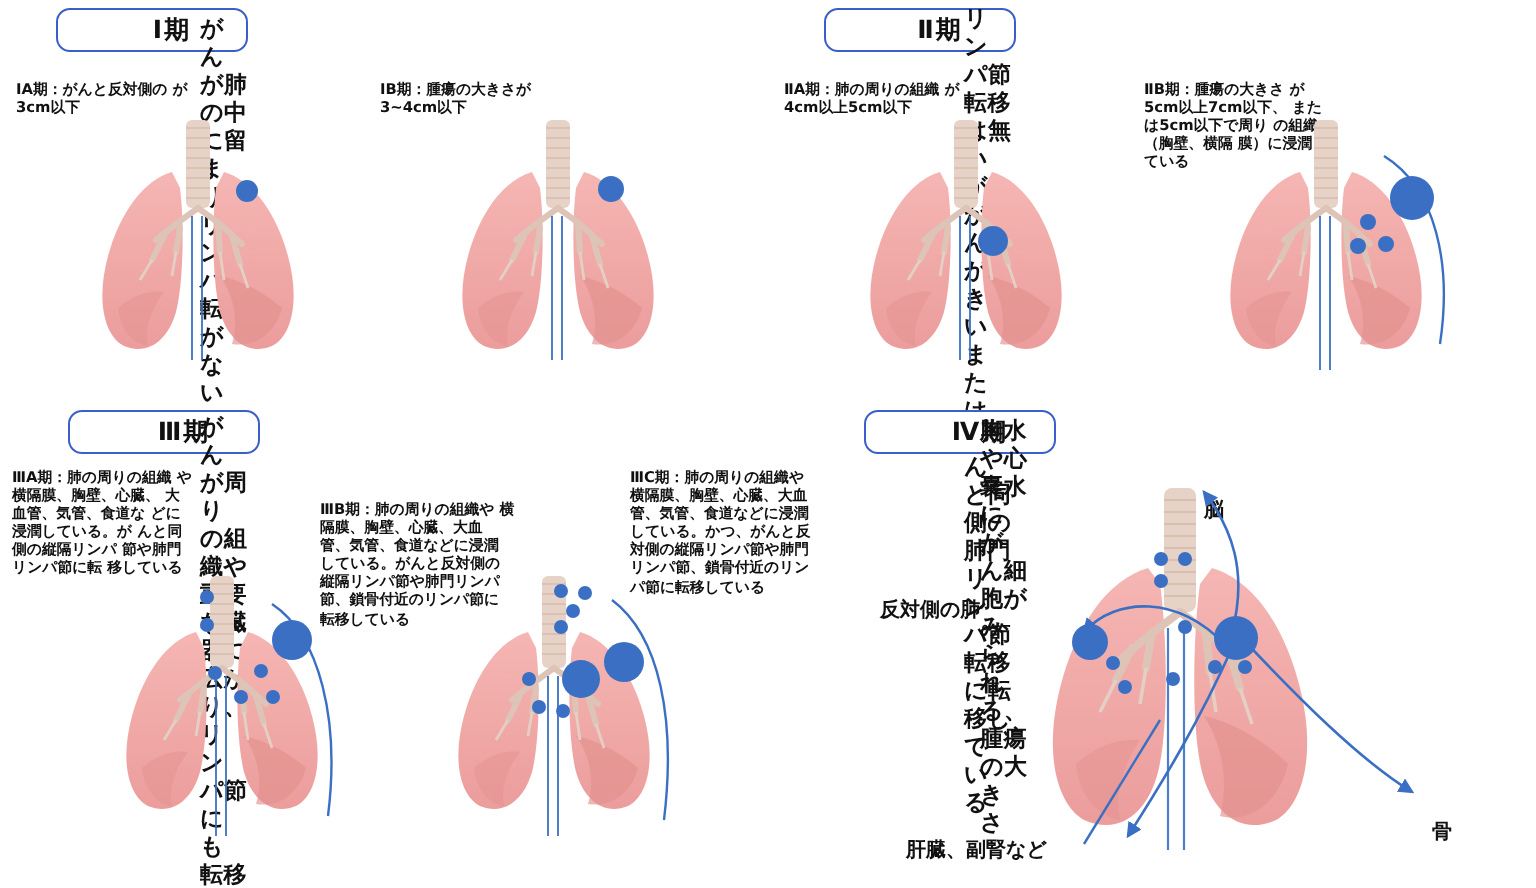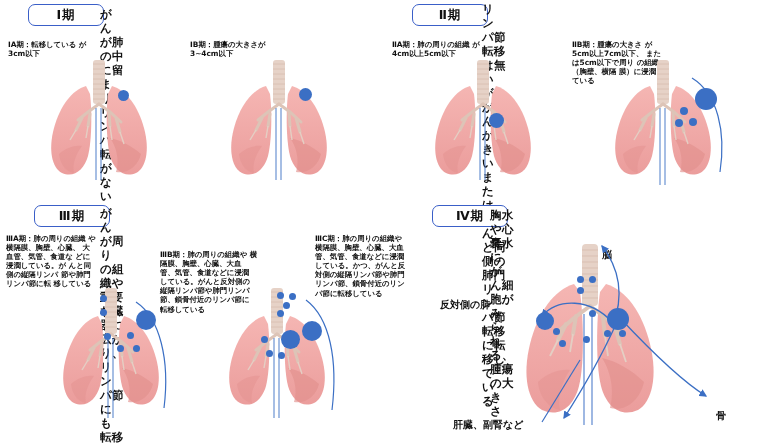--- a/index.html
+++ b/index.html
@@ -20,20 +20,21 @@
     border-radius:7px;
     background:#fff;
     font-size:12.5px;
     font-weight:bold;
     letter-spacing:1px;
     color:#111;
     text-align:center;
     line-height:19px;
     height:20px;
     width:74px;
+    padding-left:20px;
   }
   .stage-headline{
     position:absolute;
     font-size:11.5px;
     font-weight:bold;
     color:#111;
     line-height:14px;
     letter-spacing:.2px;
     white-space:pre-line;
   }
@@ -65,21 +66,21 @@
   }
   .tumor-big{background:#3b6fc4;}
 </style>
 </head>
 <body>
 
 <div class="panel">
   <div class="stage-chip" style="left:28px;top:4px;">Ⅰ期</div>
   <div class="stage-headline" style="left:100px;top:7px;">がんが肺の中に留まり、リンパ節転移がない</div>
 
-  <div class="substage-text" style="left:8px;top:40px;width:90px;">ⅠA期：転移している
+  <div class="substage-text" style="left:8px;top:40px;width:90px;">ⅠA期：がんと反対側の
 が3cm以下</div>
   <div class="substage-text" style="left:190px;top:40px;width:100px;">ⅠB期：腫瘍の大きさが
 3~4cm以下</div>
 
   <div class="lungfig" style="left:20px;top:60px;width:160px;height:120px;">
     <svg width="160" height="120" viewBox="0 0 160 120">
       <defs>
         <linearGradient id="lgA" x1="0" y1="0" x2="0" y2="1">
           <stop offset="0%" stop-color="#f5b6b3"></stop>
             <stop offset="100%" stop-color="#eb9d9c"></stop>

